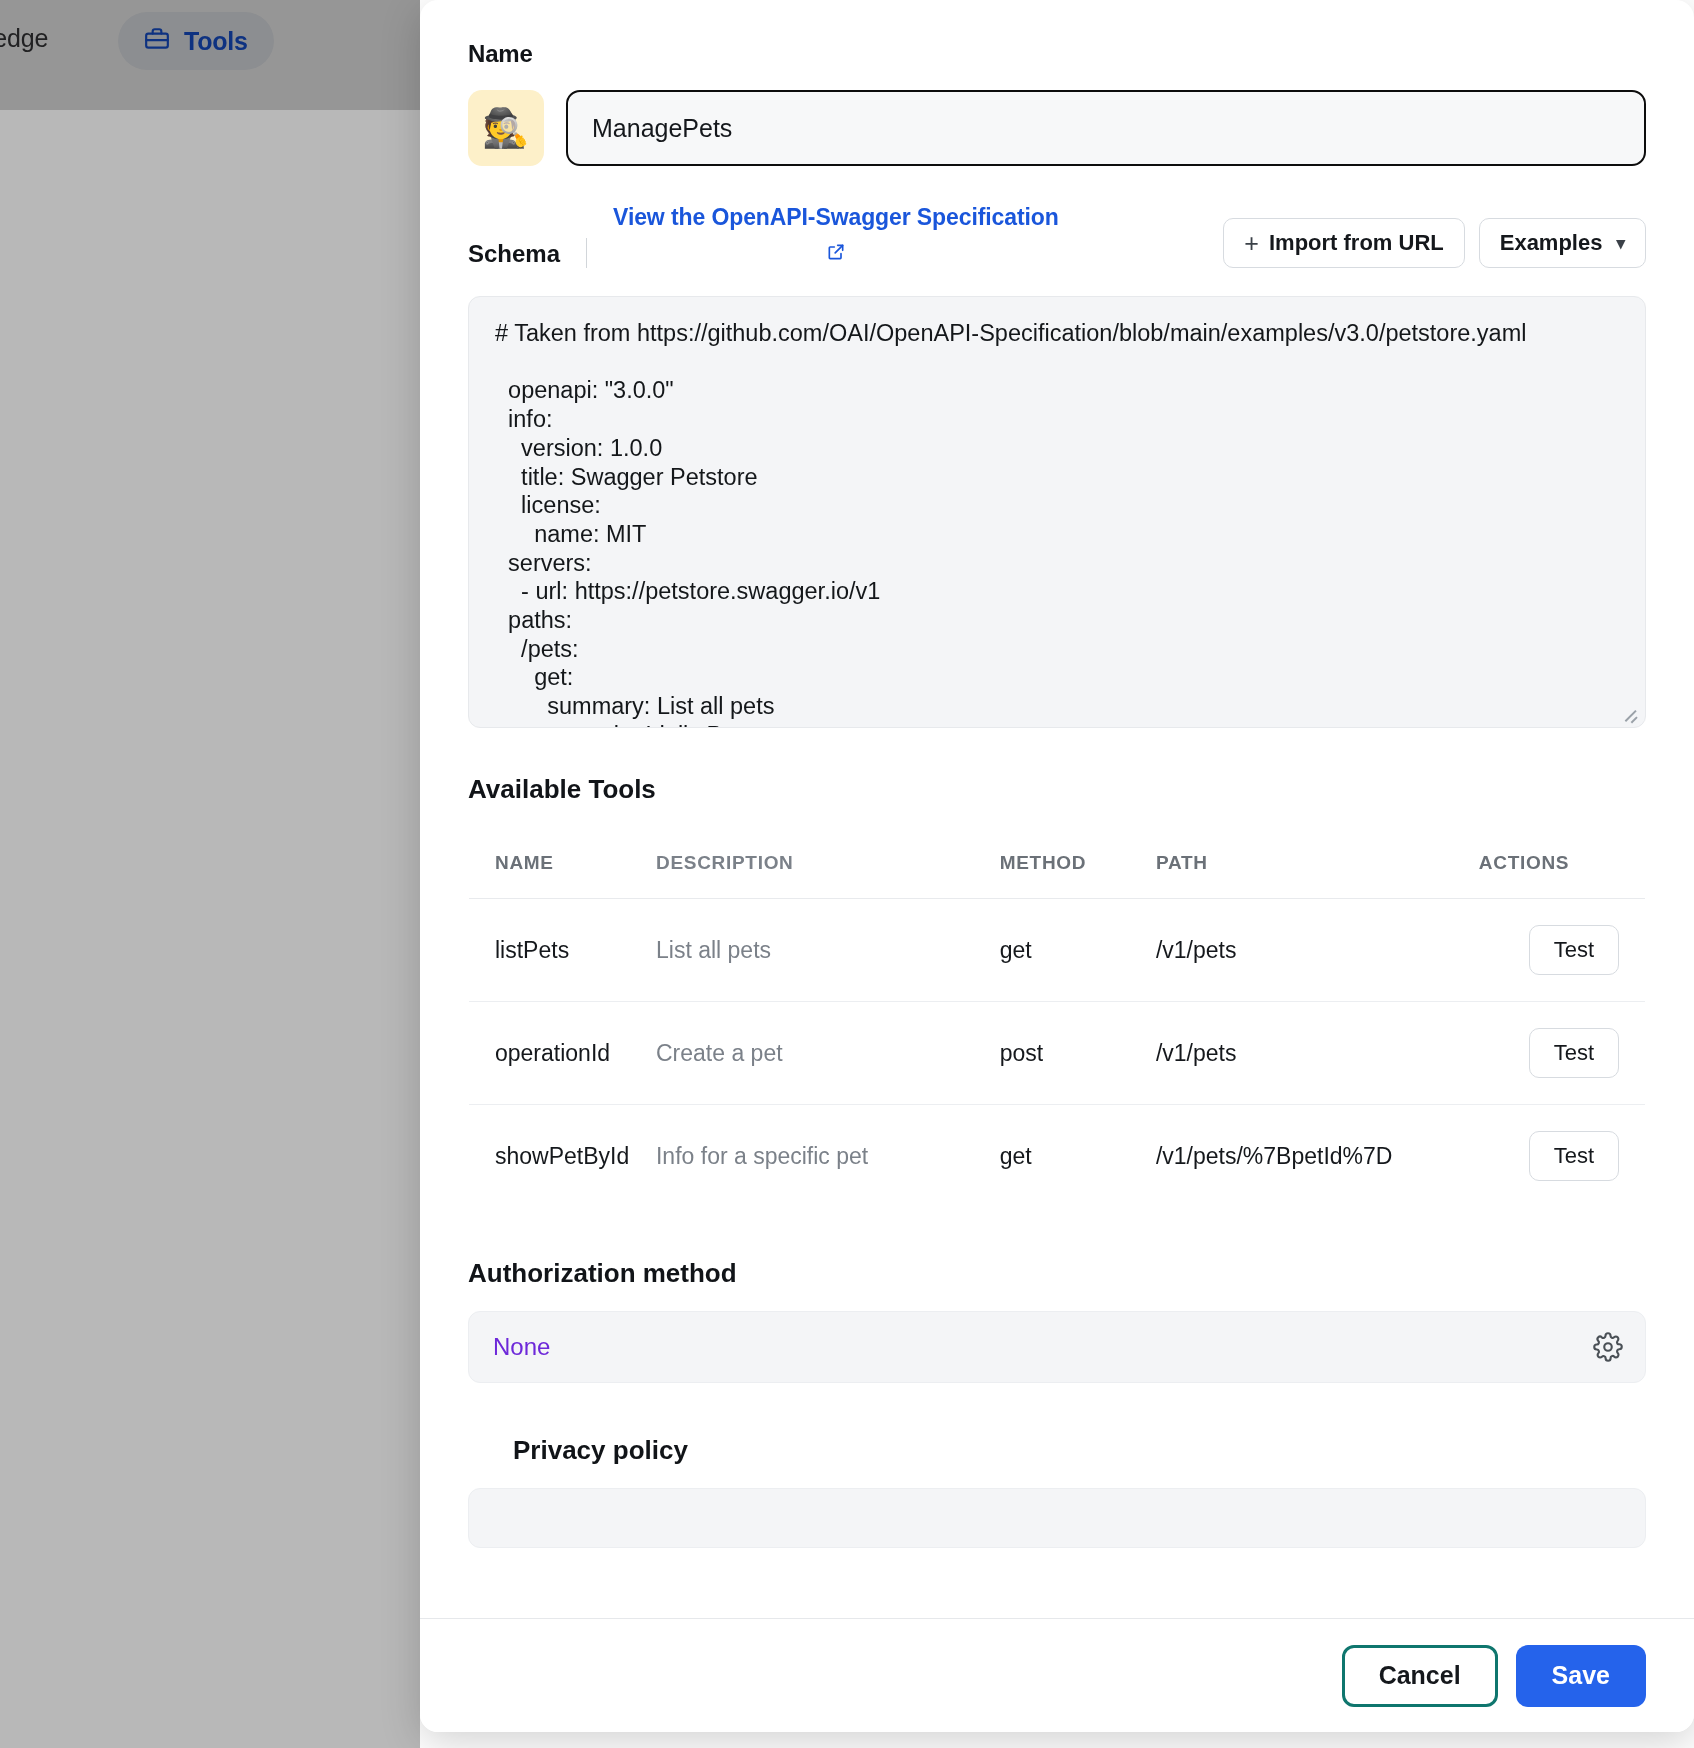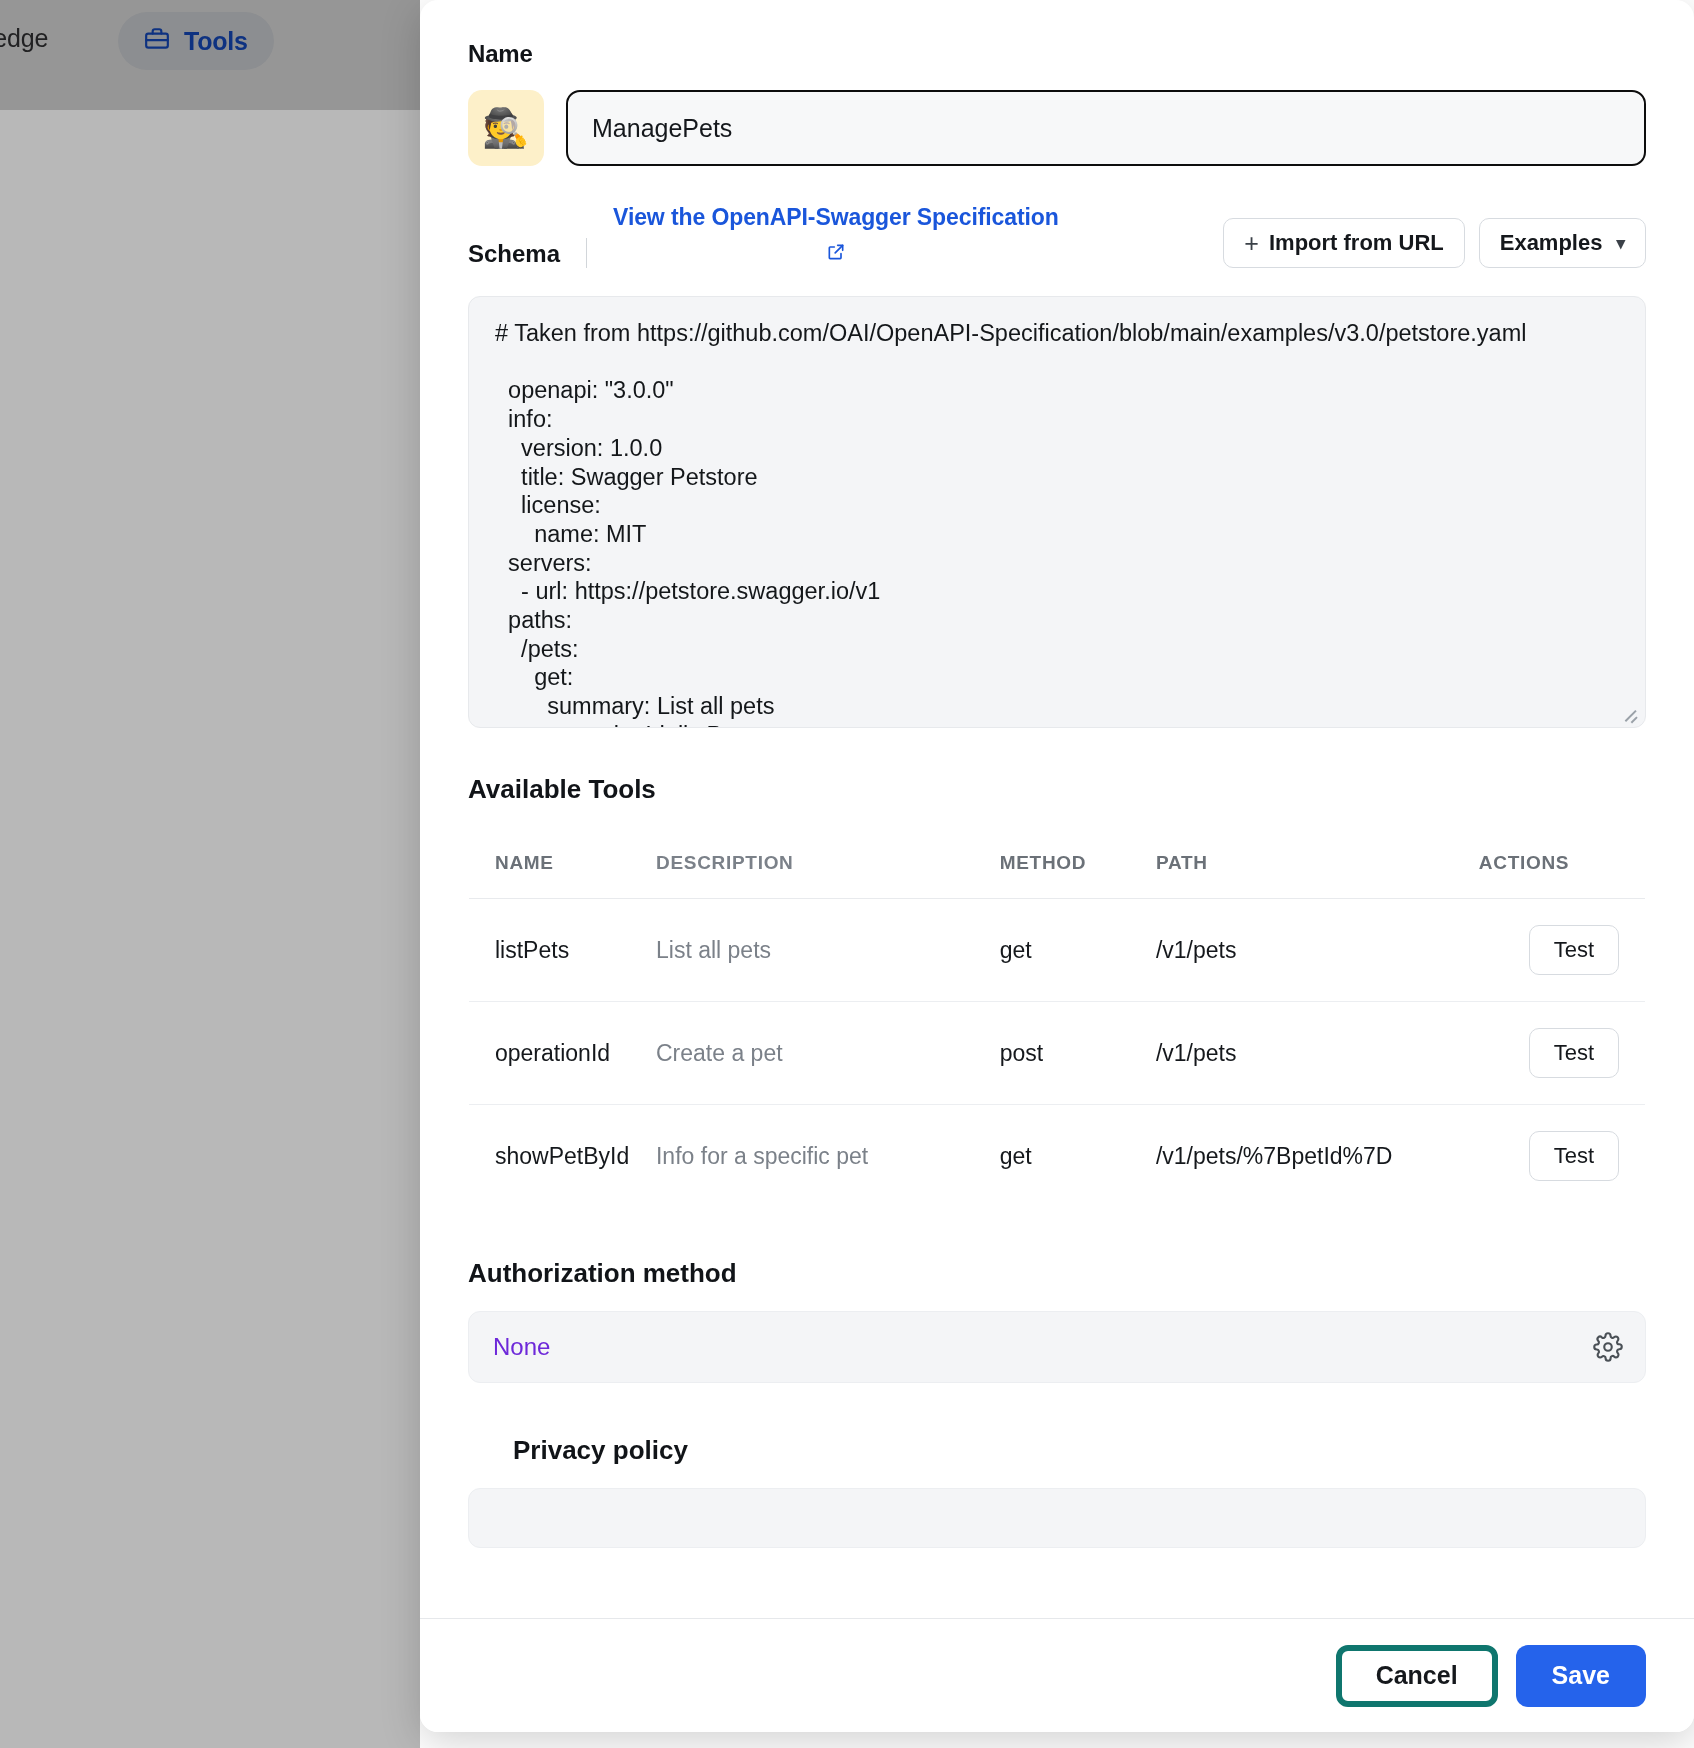--- a/index.html
+++ b/index.html
@@ -230,21 +230,21 @@
   .modal-footer {
     flex: 0 0 114px; height: 114px;
     border-top: 1px solid #e6e8eb;
     display: flex; align-items: center; justify-content: flex-end;
     gap: 18px;
     padding: 0 48px;
     background: #fff;
   }
   .btn-cancel {
     height: 62px; padding: 0 34px;
-    border: 6px solid #0f766e; border-radius: 12px;
+    border: 3px solid #0f766e; border-radius: 12px;
     background: #fff; color: #15181c;
     font-size: 25px; font-weight: 600; cursor: pointer;
     font-family: "Liberation Sans", sans-serif;
   }
   .btn-save {
     height: 62px; padding: 0 36px;
     border: none; border-radius: 12px;
     background: #2563eb; color: #ffffff;
     font-size: 25px; font-weight: 700; cursor: pointer;
     font-family: "Liberation Sans", sans-serif;

